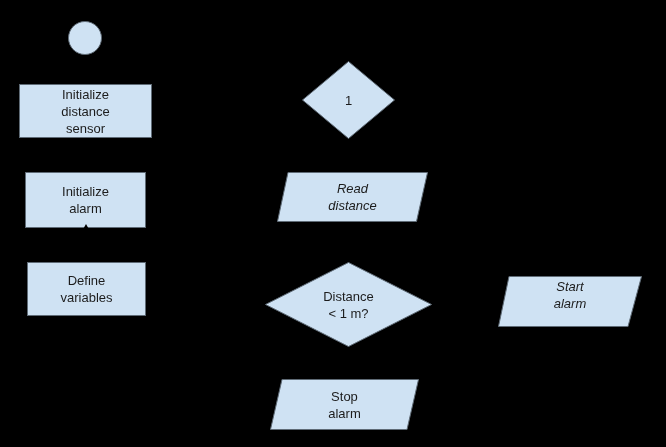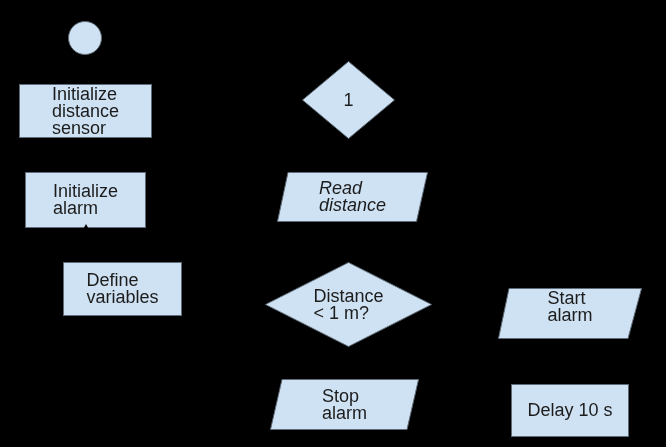--- a/index.html
+++ b/index.html
@@ -21,24 +21,24 @@
   }
   .node {
     position: absolute;
     display: flex;
     align-items: center;
     justify-content: center;
   }
   .node .label {
     position: relative;
     z-index: 2;
-    font-size: 18px;
+    font-size: 13px;
     line-height: 17px;
     color: var(--text);
-    text-align: left;
+    text-align: center;
     white-space: pre-line;
   }
   .rect-shape {
     background: var(--shape_fill);
     border: 1px solid var(--shape_border);
   }
   .terminator-circle {
     background: var(--shape_fill);
     border: 1px solid var(--shape_border);
     border-radius: 50%;
@@ -78,21 +78,21 @@
 sensor</span>
   </div>
 
   <div class="node rect-shape" style="left:25px; top:172px; width:121px; height:56px;">
     <span class="label">Initialize
 alarm</span>
   </div>
 
   <div class="arrow-notch" style="left:82px; top:224px;"></div>
 
-  <div class="node rect-shape" style="left:27px; top:262px; width:119px; height:54px;margin-left:36px;">
+  <div class="node rect-shape" style="left:27px; top:262px; width:119px; height:54px;">
     <span class="label">Define
 variables</span>
   </div>
 
   <div class="node" style="left:302px; top:61px; width:93px; height:78px;">
     <svg class="shape-svg" width="93" height="78">
       <polygon points="46.5,0.5 92.5,39 46.5,77.5 0.5,39"></polygon>
     </svg>
     <span class="label">1</span>
   </div>
@@ -114,25 +114,22 @@
   </div>
 
   <div class="node" style="left:270px; top:379px; width:149px; height:51px;">
     <svg class="shape-svg" width="149" height="51">
       <polygon points="12,0.5 148.5,0.5 137,50.5 0.5,50.5"></polygon>
     </svg>
     <span class="label">Stop
 alarm</span>
   </div>
 
-  <div class="node" style="left:498px; top:288px; width:144px; height:38px;">
+  <div class="node" style="left:498px; top:276px; width:144px; height:38px;font-style:italic;">
     <svg class="shape-svg" width="144" height="51">
       <polygon points="11,0.5 143.5,0.5 130,50.5 0.5,50.5"></polygon>
     </svg>
     <span class="label">Start
 alarm</span>
   </div>
 
-  <div class="node rect-shape" style="left:511px; top:384px; width:118px; height:53px;">
-    <span class="label">Delay 10 s</span>
-  </div>
 
 </div>
 
 </body></html>

